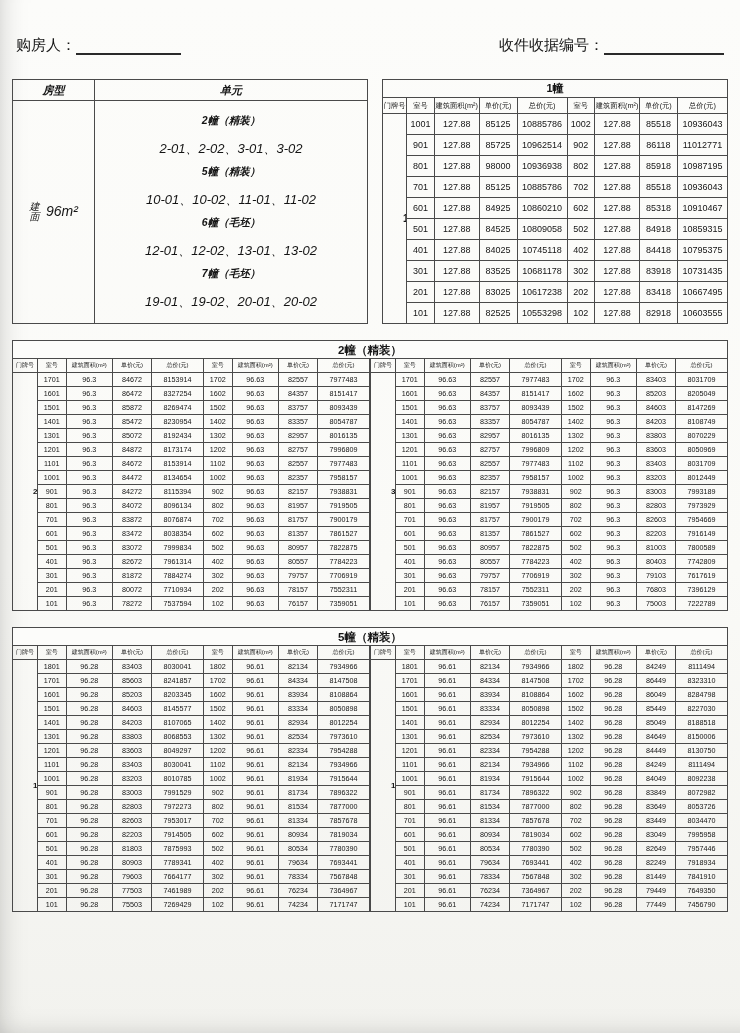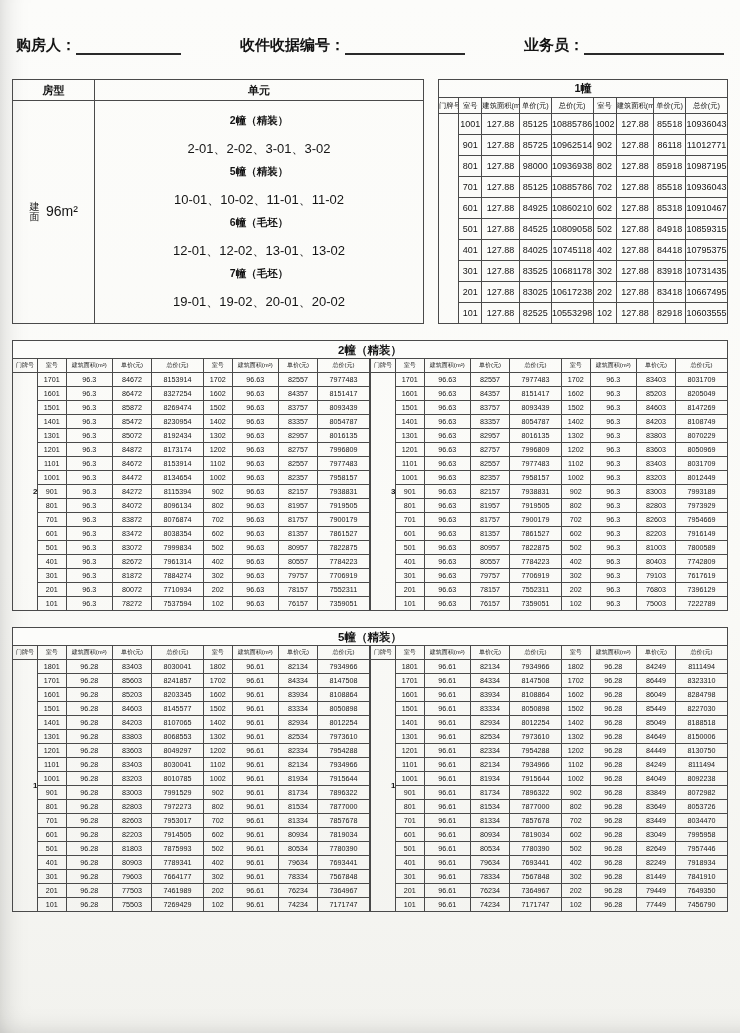--- a/index.html
+++ b/index.html
@@ -20,40 +20,40 @@
     font-family:"DejaVu Serif","Liberation Serif",serif;
     font-weight:900;
     font-size:44px;
     letter-spacing:7px;
     margin-top:8px;
     color:#1b1b1b;
   }
   .form-row {
     display:flex; justify-content:space-between; align-items:flex-start;
     margin:26px 4px 24px;
-    font-size:15px; font-weight:bold;
+    font-size:15px; font-weight:normal;
   }
   .field { display:flex; align-items:flex-end; }
   .blank { display:inline-block; border-bottom:2px solid #2a2a2a; height:15px; }
   .blank.w1{width:105px;} .blank.w2{width:120px;} .blank.w3{width:140px;}
 
   
   .grid { border-collapse:collapse; table-layout:fixed; width:100%; }
   .grid th, .grid td {
     border:1px solid #4a4a4a;
     text-align:center; vertical-align:middle;
     padding:0; overflow:hidden; white-space:nowrap;
     font-weight:normal;
   }
   .grid th.ttl { font-weight:bold; font-size:11px; height:18px; }
   .grid td.door { font-weight:bold;padding-left:20px; }
 
   
   .sec1 { display:flex; gap:14px; }
-  .rt { width:412px; flex:none; }
+  .rt { width:356px; flex:none;font-style:italic; }
   .rt th { font-size:11px; font-weight:bold; height:21px; }
   .rt tr.r96 { height:182px; }
   .rt tr.r127 { height:56px; }
   .type-cell { font-size:14px; }
   .pfx {
     display:inline-block; width:11px; font-size:10px; line-height:1.05;
     word-break:break-all; white-space:normal; vertical-align:middle;
     margin-right:6px; text-align:center;
   }
   .units-cell { vertical-align:middle; }
@@ -99,24 +99,20 @@
 
 
   <div class="form-row">
     <div class="field">
       <span>购房人：</span>
       <span class="blank w1"></span>
     </div>
     <div class="field">
       <span>收件收据编号：</span>
       <span class="blank w2"></span>
-    </div>
-    <div class="field">
-      <span>业务员：</span>
-      <span class="blank w3"></span>
     </div>
   </div>
 
   <div class="sec1">
 
     <table class="grid rt">
       <colgroup>
           <col style="width:82px">
           <col>
         </colgroup>

